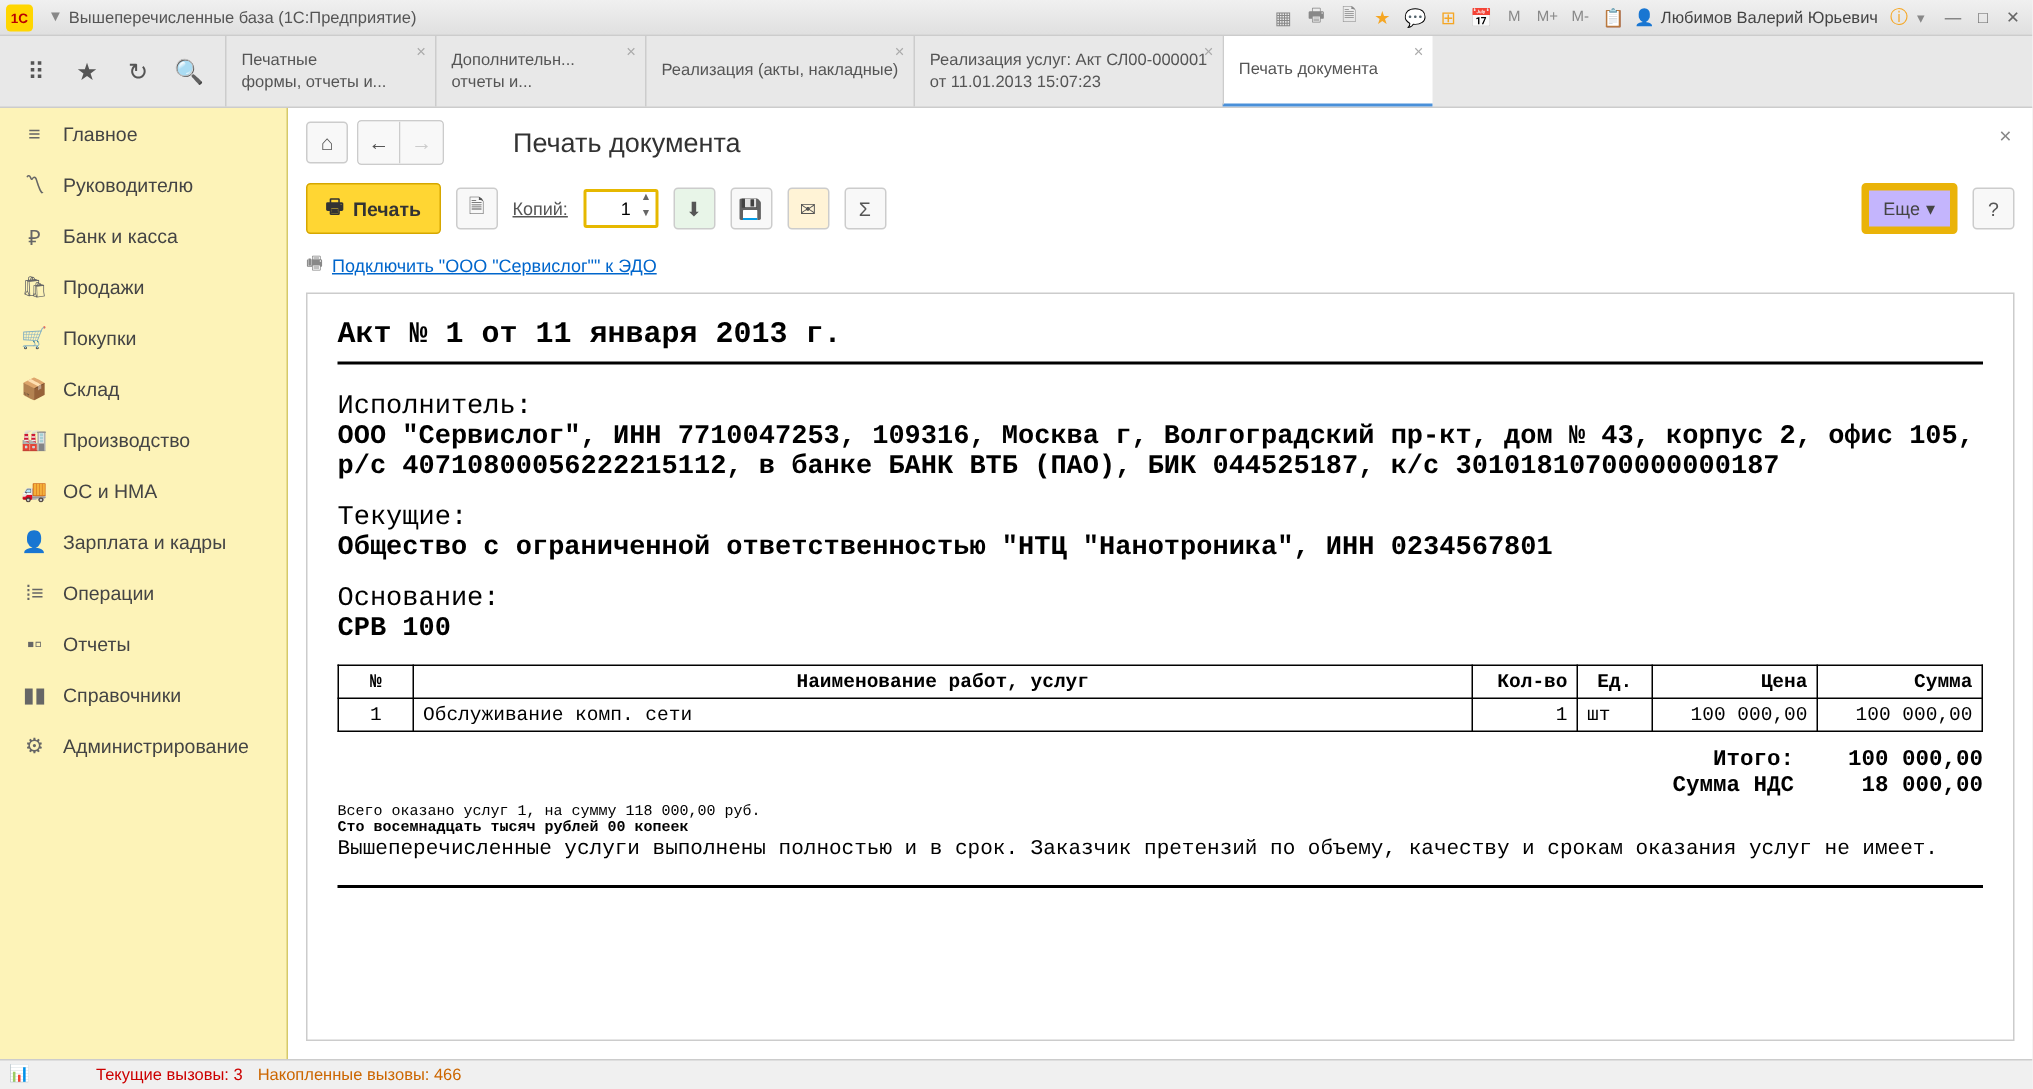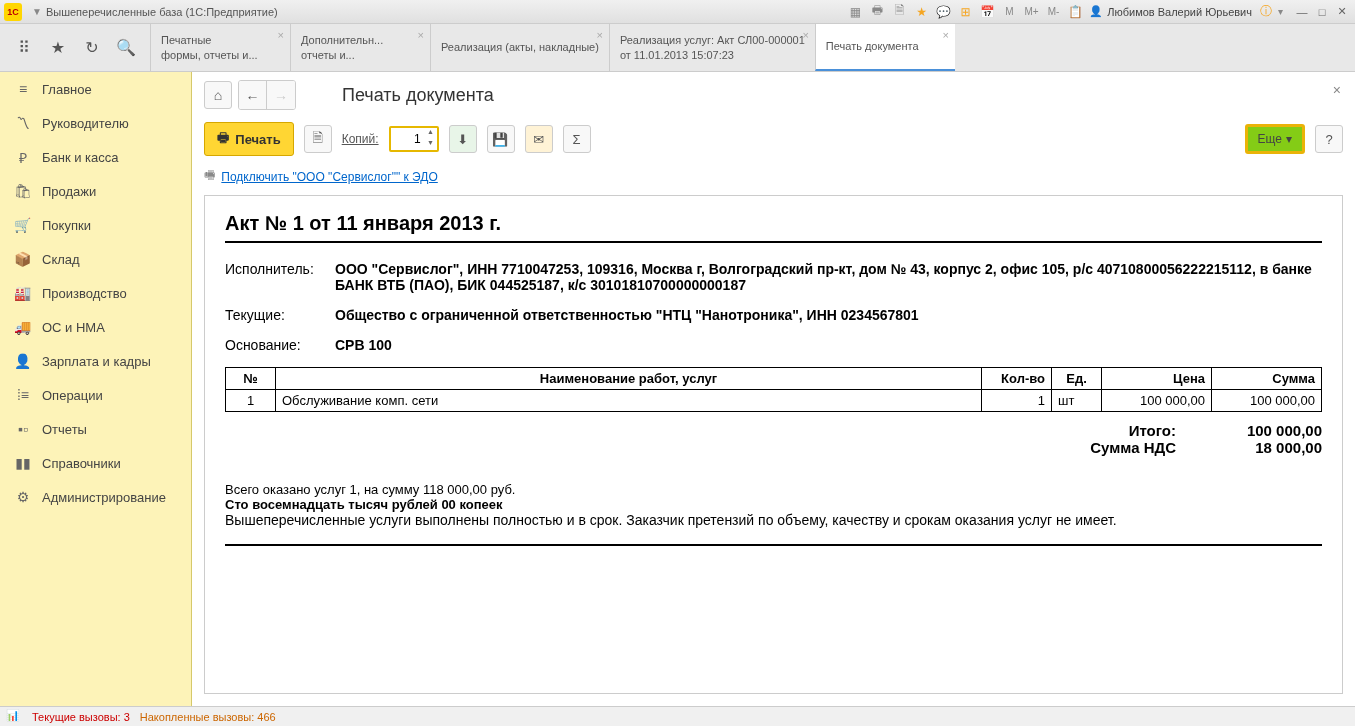--- a/index.html
+++ b/index.html
@@ -44,55 +44,55 @@
 .close-page { position: absolute; top: 10px; right: 14px; color: #888; font-size: 14px; }
 
 .toolbar { display: flex; align-items: center; padding: 4px 12px 8px; gap: 10px; }
 .print-btn { background: #ffd633; border: 1px solid #d6a700; border-radius: 3px; padding: 5px 12px; display: flex; align-items: center; gap: 6px; font-size: 13px; color: #333; font-weight: bold; }
 .tb-btn { width: 28px; height: 28px; border: 1px solid #ccc; border-radius: 3px; background: #f8f8f8; display: flex; align-items: center; justify-content: center; font-size: 13px; color: #555; }
 .copies-lbl { font-size: 12px; color: #555; text-decoration: underline; }
 .copies-input { width: 50px; height: 26px; border: 2px solid #e6b800; border-radius: 2px; text-align: right; padding: 0 16px 0 4px; font-size: 12px; position: relative; background: #fff; }
 .copies-wrap { position: relative; display: inline-block; }
 .copies-spin { position: absolute; right: 2px; top: 2px; bottom: 2px; width: 12px; display: flex; flex-direction: column; }
 .copies-spin div { flex: 1; font-size: 7px; line-height: 1; color: #666; text-align: center; }
-.more-btn { margin-left: auto; border: 3px solid #eab308; border-radius: 3px; background: #84cc16; padding: 5px 10px; display: flex; align-items: center; gap: 4px; font-size: 12px; color: #444; }
+.more-btn { margin-left: auto; border: 5px solid #eab308; border-radius: 3px; background: #c4b5fd; padding: 5px 10px; display: flex; align-items: center; gap: 4px; font-size: 12px; color: #444; }
 .help-btn { width: 28px; height: 28px; border: 1px solid #ccc; border-radius: 3px; background: #f8f8f8; display: flex; align-items: center; justify-content: center; font-size: 13px; color: #555; }
 
 .edo-row { padding: 2px 12px 8px; display: flex; align-items: center; gap: 6px; }
 .edo-link { color: #0066cc; text-decoration: underline; font-size: 12px; }
 
 .doc-wrap { flex: 1; margin: 0 12px 12px; border: 1px solid #ccc; background: #fff; overflow: auto; padding: 16px 20px; }
-.doc { font-family: Liberation Sans, sans-serif; color: #000; }
+.doc { font-family: Liberation Mono, monospace; color: #000; }
 .doc-title { font-size: 20px; font-weight: bold; border-bottom: 2px solid #000; padding-bottom: 6px; margin-bottom: 18px; }
-.doc-row { display: flex; margin-bottom: 14px; font-size: 14px; }
+.doc-row { display: flex; margin-bottom: 14px; font-size: 18px; flex-direction: column; }
 .doc-label { width: 110px; flex-shrink: 0; }
 .doc-value { font-weight: bold; flex: 1; }
 
 .doc-table { width: 100%; border-collapse: collapse; margin-top: 6px; }
 .doc-table th, .doc-table td { border: 1px solid #000; padding: 3px 6px; font-size: 13px; }
 .doc-table th { font-weight: bold; text-align: center; }
 .doc-table .num { text-align: center; width: 50px; }
 .doc-table .qty { text-align: right; width: 70px; }
 .doc-table .unit { width: 50px; }
 .doc-table .price { text-align: right; width: 110px; }
 .doc-table .sum { text-align: right; width: 110px; }
 
 .totals { margin-top: 10px; font-size: 15px; font-weight: bold; }
-.totals-row { display: flex; justify-content: flex-end; gap: 36px; }
+.totals-row { display: flex; justify-content: flex-end; gap: 16px; }
 .totals-row .t-label { width: 120px; text-align: right; }
 .totals-row .t-val { width: 110px; text-align: right; }
 
-.summary { margin-top: 26px; font-size: 13px; }
+.summary { margin-top: 4px; font-size: 10px; }
 .summary .bold { font-weight: bold; }
 .conclusion { font-size: 14px; border-bottom: 2px solid #000; padding-bottom: 16px; }
 
 
 .statusbar { height: 20px; background: #f0f0f0; border-top: 1px solid #ccc; display: flex; align-items: center; padding: 0 6px; gap: 10px; font-size: 11px; }
 .statusbar .sb-icon2 { width: 16px; height: 16px; }
-.status-red { color: #cc0000; }
+.status-red { color: #cc0000; margin-left: 32px; }
 .status-orange { color: #cc6600; }
 </style>
 </head>
 <body>
 
 <div class="titlebar">
   <div class="logo">1C</div>
   <span class="arrow">▼</span>
   <span class="title">Вышеперечисленные база  (1С:Предприятие)</span>
   <div class="spacer"></div>

